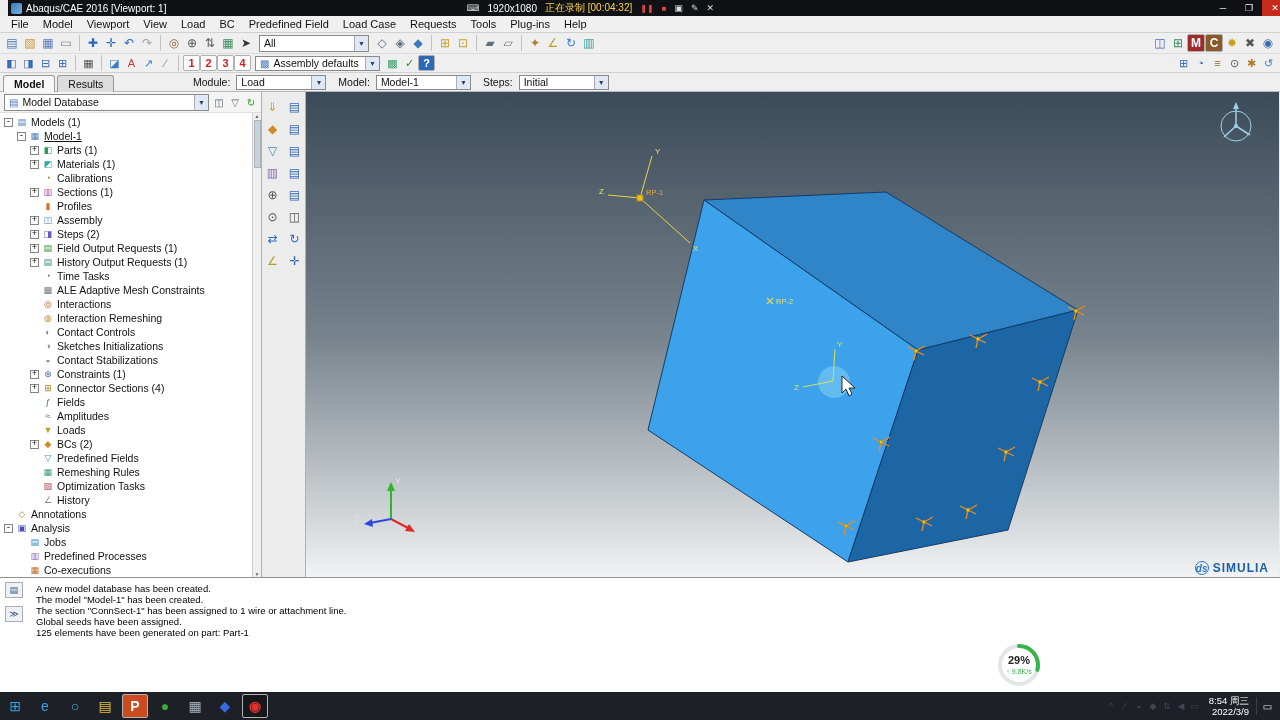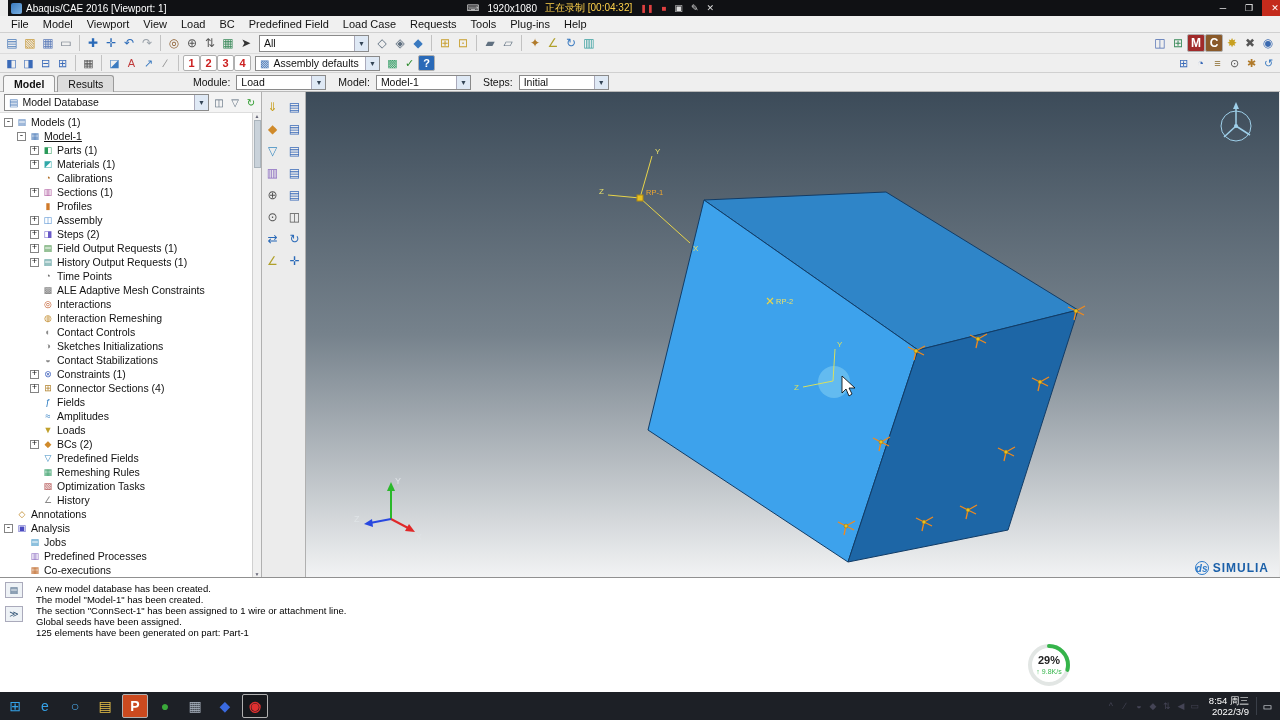--- a/index.html
+++ b/index.html
@@ -86,21 +86,21 @@
   
   .taskbarbar{position:absolute;left:0;top:692px;width:1280px;height:28px;background:#1d2026;display:flex;align-items:center;z-index:60;}
   .tb-apps{display:flex;align-items:center;height:100%;}
   .tb-apps .ticon{width:26px;height:24px;font-size:14px;border-radius:2px;margin:0 2px;}
   .tray{margin-left:auto;display:flex;align-items:center;gap:7px;padding-right:6px;color:#dfe3e8;}
   .tray .ticon{width:14px;height:14px;font-size:9px;color:#dfe3e8;}
   .clock{font-size:9.5px;line-height:11px;text-align:right;color:#fff;white-space:nowrap;}
   .notif{width:18px;height:18px;display:flex;align-items:center;justify-content:center;font-size:10px;color:#dfe3e8;border-left:1px solid #3a3f48;padding-left:4px;}
 
   
-  .progress-overlay{position:absolute;left:1025px;top:641px;width:48px;height:48px;z-index:70;}
+  .progress-overlay{position:absolute;left:995px;top:641px;width:48px;height:48px;z-index:70;}
   .progress-overlay .pct{position:absolute;left:0;top:13px;width:48px;text-align:center;font-size:11px;font-weight:bold;color:#222;}
   .progress-overlay .spd{position:absolute;left:0;top:27px;width:48px;text-align:center;font-size:7px;color:#35b44a;}
 </style>
 </head>
 <body>
 
 <div class="titlebar">
   <span class="app-icon"></span>
   <span class="title-text">Abaqus/CAE 2016 [Viewport: 1]</span>
   <div class="title-center">
@@ -318,21 +318,21 @@
           <span class="lbl">Field Output Requests (1)</span>
         </div>
         <div class="tree-row" style="padding-left: 30px;">
           <span class="expander">+</span>
           <span class="node-icon" style="color: rgb(58, 138, 138);">▤</span>
           <span class="lbl">History Output Requests (1)</span>
         </div>
         <div class="tree-row" style="padding-left: 30px;">
           <span class="spacer"></span>
           <span class="node-icon" style="color: rgb(112, 112, 112);">◔</span>
-          <span class="lbl">Time Points</span>
+          <span class="lbl">Time Tasks</span>
         </div>
         <div class="tree-row" style="padding-left: 30px;">
           <span class="spacer"></span>
           <span class="node-icon" style="color: rgb(119, 119, 119);">▩</span>
           <span class="lbl">ALE Adaptive Mesh Constraints</span>
         </div>
         <div class="tree-row" style="padding-left: 30px;">
           <span class="spacer"></span>
           <span class="node-icon" style="color: rgb(192, 90, 42);">◎</span>
           <span class="lbl">Interactions</span>

